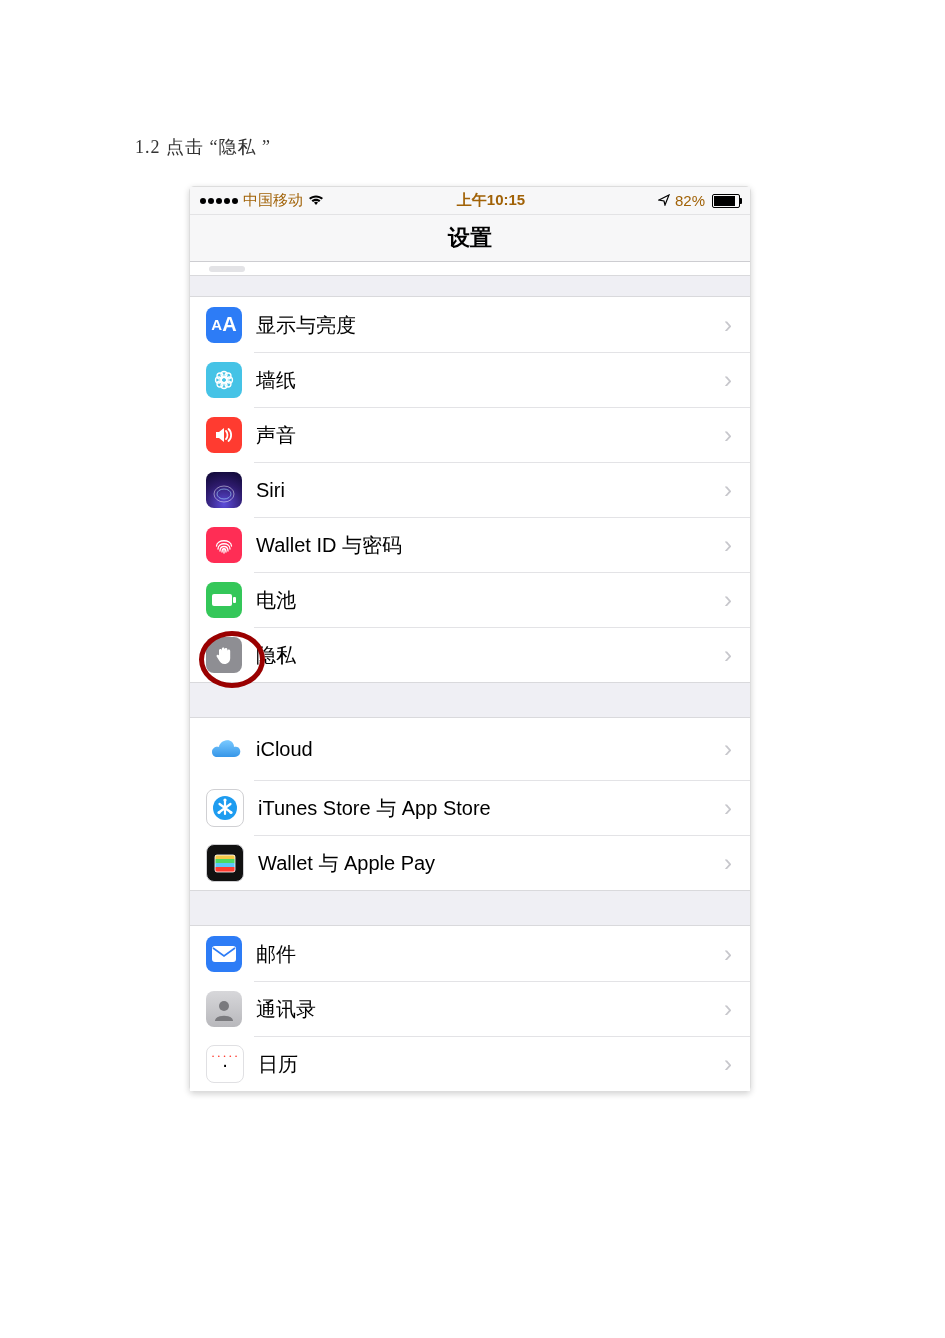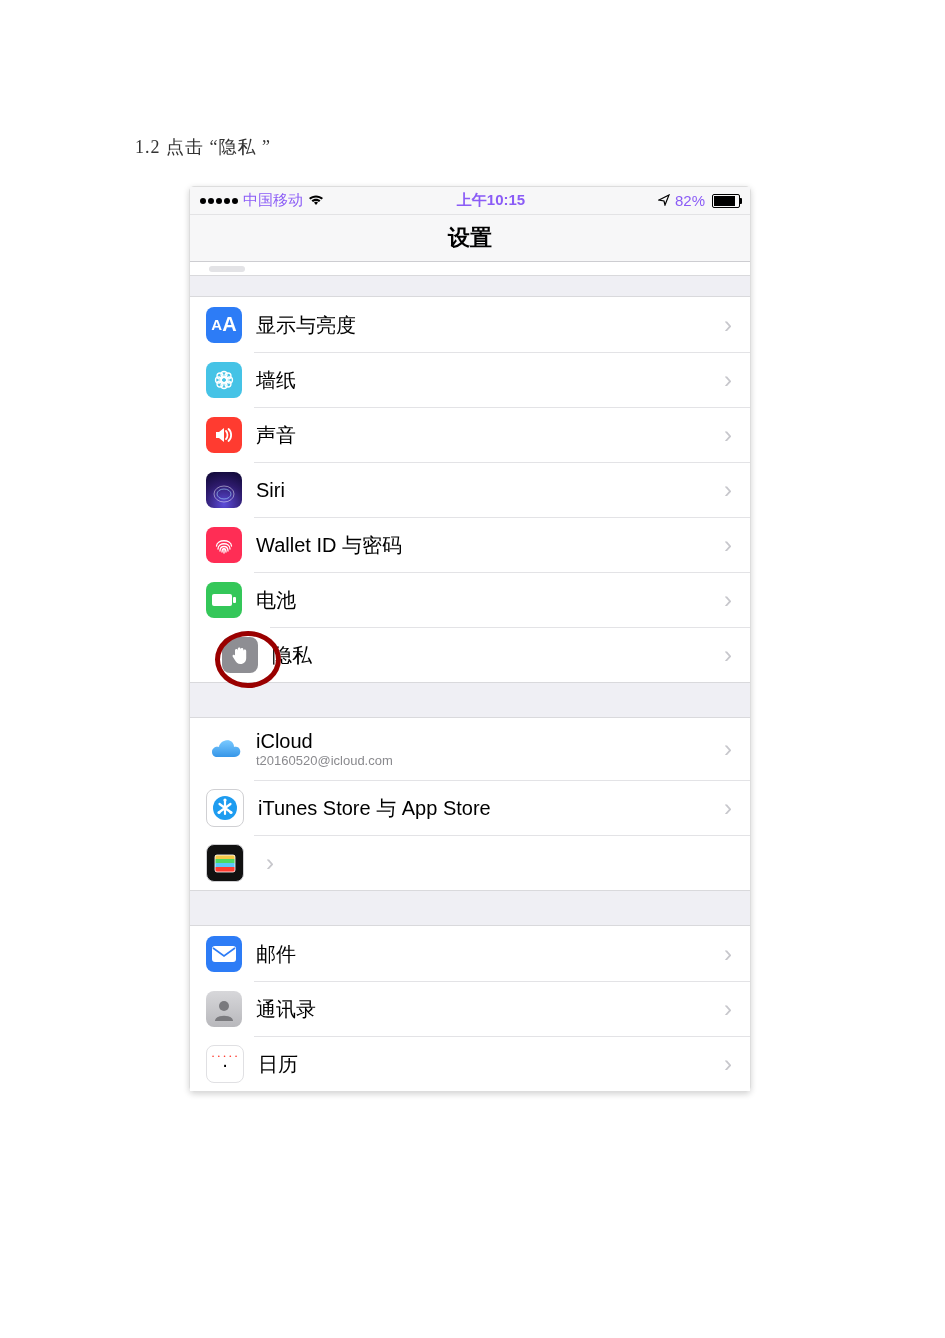--- a/index.html
+++ b/index.html
@@ -2,21 +2,21 @@
 <html><head>
 <meta charset="utf-8">
 <style>
   html,body{margin:0;padding:0;background:#fff;font-family:-apple-system,Helvetica,Arial,sans-serif;}
   .page{width:945px;height:1338px;position:relative;background:#fff;}
   .caption{position:absolute;left:135px;top:135px;font-size:18px;color:#333;font-family:"Songti SC","SimSun",serif;letter-spacing:1px;}
   .phone-wrap{position:absolute;left:189px;top:186px;width:562px;box-sizing:border-box;border:1px solid #ddd;border-radius:5px;box-shadow:0 2px 6px rgba(0,0,0,0.18);}
   .phone{background:#efeff4;}
 
   
-  .status{height:27px;background:#f7f7f8;border-bottom:1px solid #e3e3e5;display:flex;align-items:center;justify-content:space-between;padding:0 10px;font-size:15px;color:#8b5cf6;}
+  .status{height:27px;background:#f7f7f8;border-bottom:1px solid #e3e3e5;display:flex;align-items:center;justify-content:space-between;padding:0 10px;font-size:15px;color:#a16207;}
   .status .left,.status .right{display:flex;align-items:center;gap:5px;}
   .dots{display:flex;gap:2px;}
   .dots span{width:6px;height:6px;border-radius:50%;background:#000;display:block;}
   .wifi-ic{display:inline-block;}
   .batt{display:inline-flex;align-items:center;}
   .batt-body{width:26px;height:12px;border:1px solid #000;border-radius:2px;position:relative;margin-left:2px;}
   .batt-body::after{content:"";position:absolute;right:-3px;top:3px;width:2px;height:6px;background:#000;border-radius:0 1px 1px 0;}
   .batt-fill{position:absolute;left:1px;top:1px;bottom:1px;width:82%;background:#000;}
   .loc-ic{font-size:14px;}
 
@@ -170,21 +170,21 @@
         <div class="row">
           <div class="icon bg-green">
             <svg width="26" height="14" viewBox="0 0 26 14">
                   <rect x="1" y="1" width="20" height="12" rx="2" fill="#fff"></rect>
                   <rect x="22" y="4" width="3" height="6" rx="1" fill="#fff"></rect>
                 </svg>
           </div>
           <div class="label">电池</div>
           <div class="chev">›</div>
         </div>
-        <div class="row" style="position:relative;margin-left:16px;">
+        <div class="row" style="position:relative;">
           <div class="icon bg-grey">
             <svg width="22" height="22" viewBox="0 0 22 22">
                   <path d="M6 12 V6.5 C6 5.7 6.6 5 7.4 5 C8.2 5 8.8 5.7 8.8 6.5 V11 V5 C8.8 4.2 9.4 3.5 10.2 3.5 C11 3.5 11.6 4.2 11.6 5 V11 V5.5 C11.6 4.7 12.2 4 13 4 C13.8 4 14.4 4.7 14.4 5.5 V11 V7 C14.4 6.2 15 5.5 15.8 5.5 C16.6 5.5 17.2 6.2 17.2 7 V14 C17.2 17.5 15 20 11.5 20 C8.5 20 7 18 5.5 15.5 L3.8 12.8 C3.3 12 3.6 11 4.5 10.7 C5.2 10.5 5.8 10.8 6 11.4 Z" fill="#fff"></path>
                 </svg>
           </div>
           <div class="label">隐私</div>
           <div class="chev">›</div>
           <div class="circle-annot"></div>
         </div>
       </div>
@@ -200,21 +200,20 @@
                   <defs>
                     <linearGradient id="g1" x1="0" y1="0" x2="0" y2="1">
                       <stop offset="0" stop-color="#79c9ff"></stop>
                       <stop offset="1" stop-color="#3696e8"></stop>
                     </linearGradient>
                   </defs>
                 </svg>
           </div>
           <div class="label">
             <div>iCloud</div>
-            <div class="sub">t20160520@icloud.com</div>
           </div>
           <div class="chev">›</div>
         </div>
         <div class="row">
           <div class="icon bg-white">
             <svg width="30" height="30" viewBox="0 0 30 30">
                   <circle cx="15" cy="15" r="12" fill="#1e9cf0"></circle>
                   <path d="M15 7 L15 21 M9.5 11 L20.5 19 M20.5 11 L9.5 19" stroke="#fff" stroke-width="2.2" stroke-linecap="round"></path>
                   <circle cx="15" cy="7" r="1.6" fill="#fff"></circle>
                   <circle cx="9" cy="19.5" r="1.6" fill="#fff"></circle>
@@ -227,20 +226,21 @@
         <div class="row">
           <div class="icon bg-dark">
             <svg width="28" height="28" viewBox="0 0 28 28">
                   <rect x="4" y="6" width="20" height="5" rx="1" fill="#f7c948"></rect>
                   <rect x="4" y="10" width="20" height="5" rx="1" fill="#4cd964"></rect>
                   <rect x="4" y="14" width="20" height="5" rx="1" fill="#5ac8fa"></rect>
                   <rect x="4" y="18" width="20" height="5" rx="1" fill="#ff3b30"></rect>
                   <rect x="4" y="6" width="20" height="17" rx="2" fill="none" stroke="#fff" stroke-width="0.8"></rect>
                 </svg>
           </div>
+          <div class="label">Wallet 与 Apple Pay</div>
           <div class="chev">›</div>
         </div>
       </div>
 
       <div class="gap"></div>
 
       <div class="group" style="border-bottom:none;">
         <div class="row">
           <div class="icon bg-mail">
             <svg width="26" height="18" viewBox="0 0 26 18">

